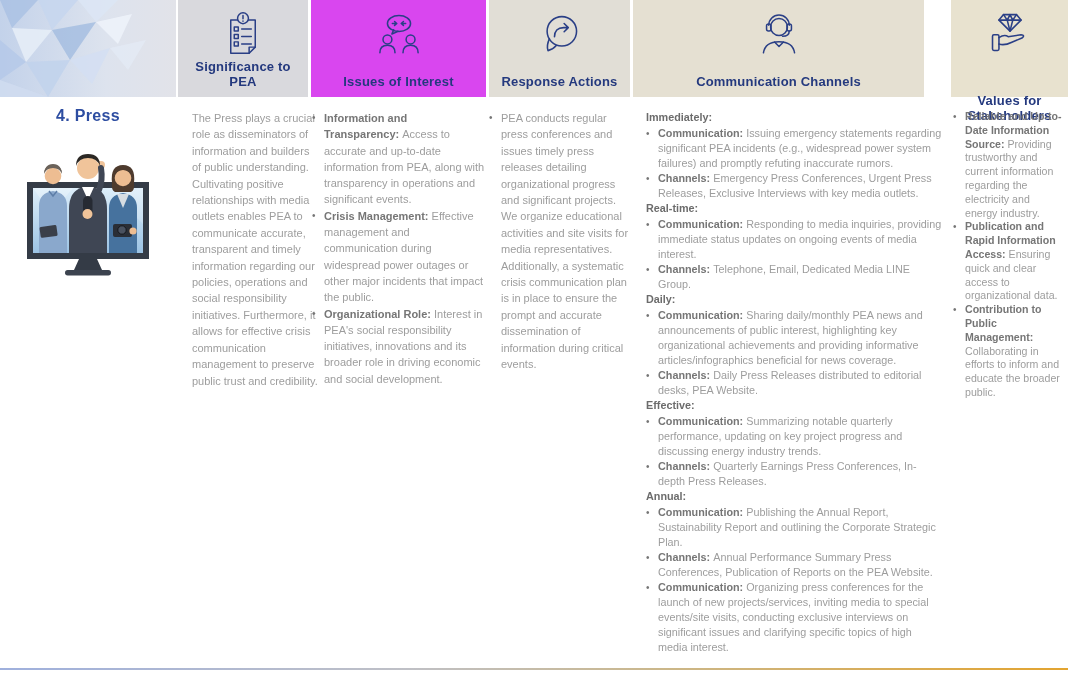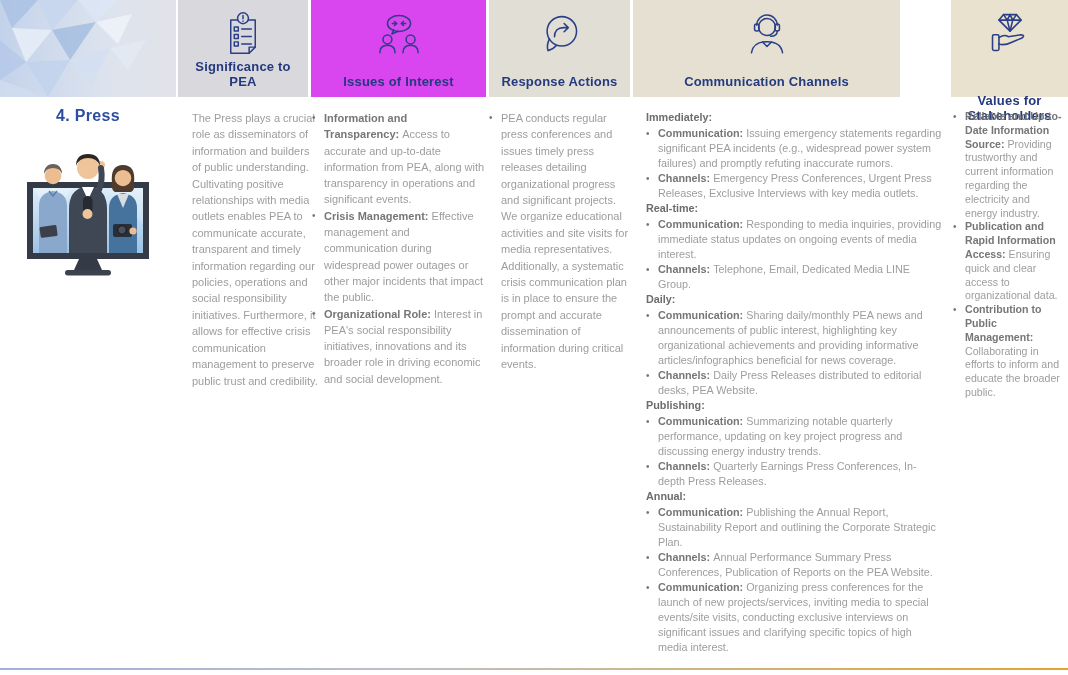--- a/index.html
+++ b/index.html
@@ -5,21 +5,21 @@
   html,body{margin:0;padding:0;background:#fff;}
   .page{position:relative;width:1068px;height:675px;background:#ffffff;overflow:hidden;
         font-family:"Liberation Sans",sans-serif;}
   
   .hdr{position:absolute;top:0;height:97px;box-sizing:border-box;display:flex;flex-direction:column;
        align-items:center;justify-content:space-between;padding:9px 4px 8px 4px;}
   .hdr-press{left:0;width:176px;padding:0;}
   .hdr-sig{left:178px;width:130px;background:#d9d9dd;}
   .hdr-issues{left:311px;width:175px;background:#d946ef;}
   .hdr-resp{left:489px;width:141px;background:#e1ded6;}
-  .hdr-chan{left:633px;width:267px;background:#e5e0d2;}
+  .hdr-chan{left:633px;width:291px;background:#e5e0d2;}
   .hdr-values{left:951px;width:117px;background:#e8e2cf;gap:36px;}
   .hdr-label{font-size:13px;font-weight:bold;color:#24397e;text-align:center;line-height:1.18;letter-spacing:.2px;}
   .hdr-icon{display:block;height:52px;display:flex;align-items:center;justify-content:center;}
   .hdr-icon svg{stroke:#2a3f86;fill:none;stroke-width:1.7;stroke-linecap:round;stroke-linejoin:round;}
   .poly-bg{position:absolute;inset:0;}
   
   .col{position:absolute;top:110px;color:#9d9d9d;}
   .col b{color:#767676;font-weight:bold;}
   .col-sig{left:192px;width:129px;font-size:11px;line-height:16.4px;}
   .col-issues{left:312px;width:173px;font-size:11px;line-height:16.3px;}
@@ -234,21 +234,21 @@
       </div>
       <div class="freq">Daily:</div>
       <div class="bullet">
         <span class="dot">•</span>
         <div class="btext"><b>Communication: </b>Sharing daily/monthly PEA news and announcements of public interest, highlighting key organizational achievements and providing informative articles/infographics beneficial for news coverage.</div>
       </div>
       <div class="bullet">
         <span class="dot">•</span>
         <div class="btext"><b>Channels: </b>Daily Press Releases distributed to editorial desks, PEA Website.</div>
       </div>
-      <div class="freq">Publishing:</div>
+      <div class="freq">Effective:</div>
       <div class="bullet">
         <span class="dot">•</span>
         <div class="btext"><b>Communication: </b>Summarizing notable quarterly performance, updating on key project progress and discussing energy industry trends.</div>
       </div>
       <div class="bullet">
         <span class="dot">•</span>
         <div class="btext"><b>Channels: </b>Quarterly Earnings Press Conferences, In-depth Press Releases.</div>
       </div>
       <div class="freq">Annual:</div>
       <div class="bullet">

